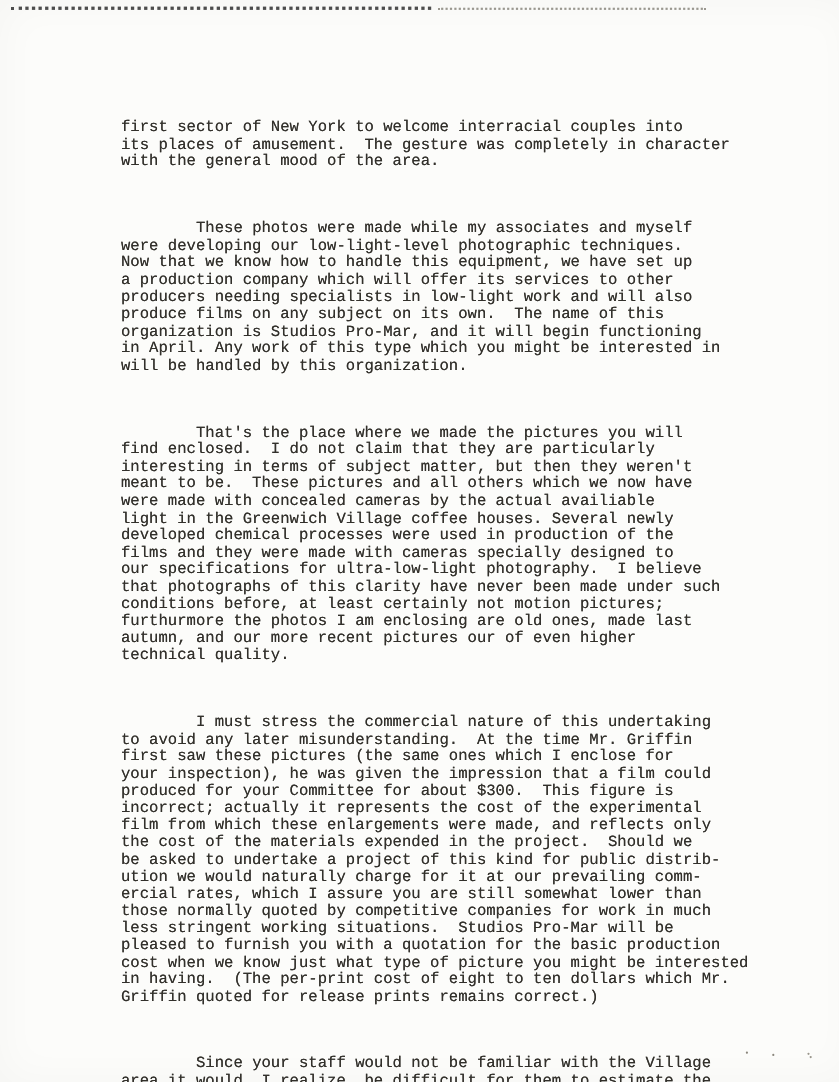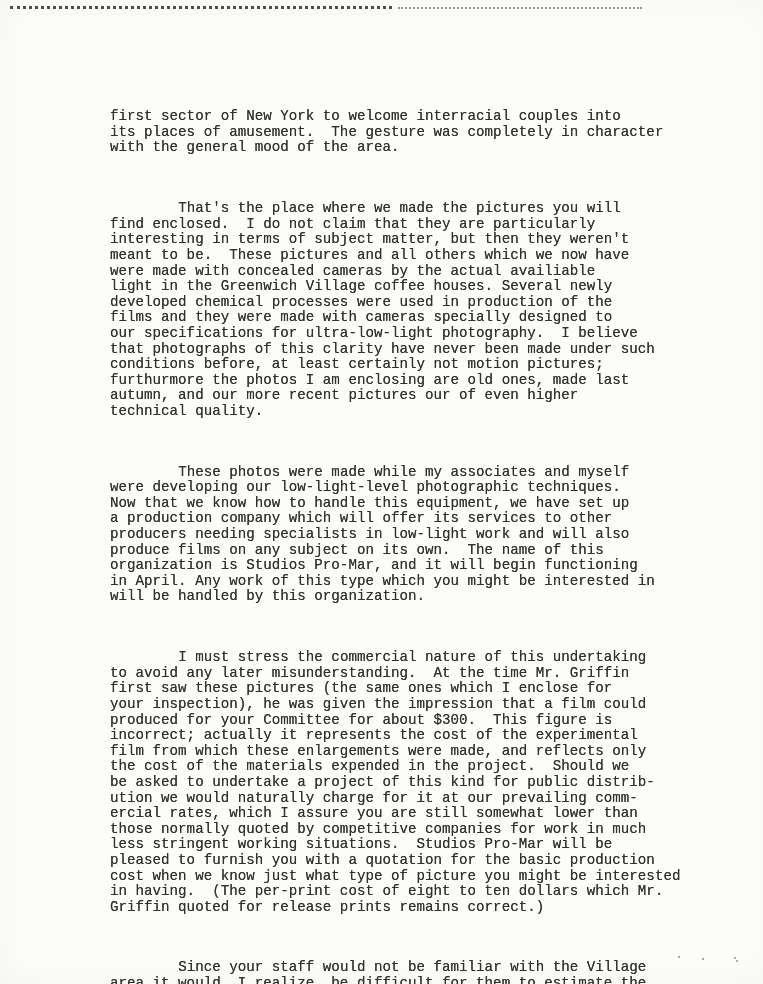--- a/index.html
+++ b/index.html
@@ -66,43 +66,43 @@
 
 <div class="page">
 
   <div class="dotted-line-a"></div>
   <div class="dotted-line-b"></div>
 
   <div class="letter">
     <p>first sector of New York to welcome interracial couples into
 its places of amusement.  The gesture was completely in character
 with the general mood of the area.</p>
+    <p>        These photos were made while my associates and myself
+were developing our low-light-level photographic techniques.
+Now that we know how to handle this equipment, we have set up
+a production company which will offer its services to other
+producers needing specialists in low-light work and will also
+produce films on any subject on its own.  The name of this
+organization is Studios Pro-Mar, and it will begin functioning
+in April. Any work of this type which you might be interested in
+will be handled by this organization.</p>
     <p>        That's the place where we made the pictures you will
 find enclosed.  I do not claim that they are particularly
 interesting in terms of subject matter, but then they weren't
 meant to be.  These pictures and all others which we now have
 were made with concealed cameras by the actual availiable
 light in the Greenwich Village coffee houses. Several newly
 developed chemical processes were used in production of the
 films and they were made with cameras specially designed to
 our specifications for ultra-low-light photography.  I believe
 that photographs of this clarity have never been made under such
 conditions before, at least certainly not motion pictures;
 furthurmore the photos I am enclosing are old ones, made last
 autumn, and our more recent pictures our of even higher
 technical quality.</p>
-    <p>        These photos were made while my associates and myself
-were developing our low-light-level photographic techniques.
-Now that we know how to handle this equipment, we have set up
-a production company which will offer its services to other
-producers needing specialists in low-light work and will also
-produce films on any subject on its own.  The name of this
-organization is Studios Pro-Mar, and it will begin functioning
-in April. Any work of this type which you might be interested in
-will be handled by this organization.</p>
     <p>        I must stress the commercial nature of this undertaking
 to avoid any later misunderstanding.  At the time Mr. Griffin
 first saw these pictures (the same ones which I enclose for
 your inspection), he was given the impression that a film could
 produced for your Committee for about $300.  This figure is
 incorrect; actually it represents the cost of the experimental
 film from which these enlargements were made, and reflects only
 the cost of the materials expended in the project.  Should we
 be asked to undertake a project of this kind for public distrib-
 ution we would naturally charge for it at our prevailing comm-

